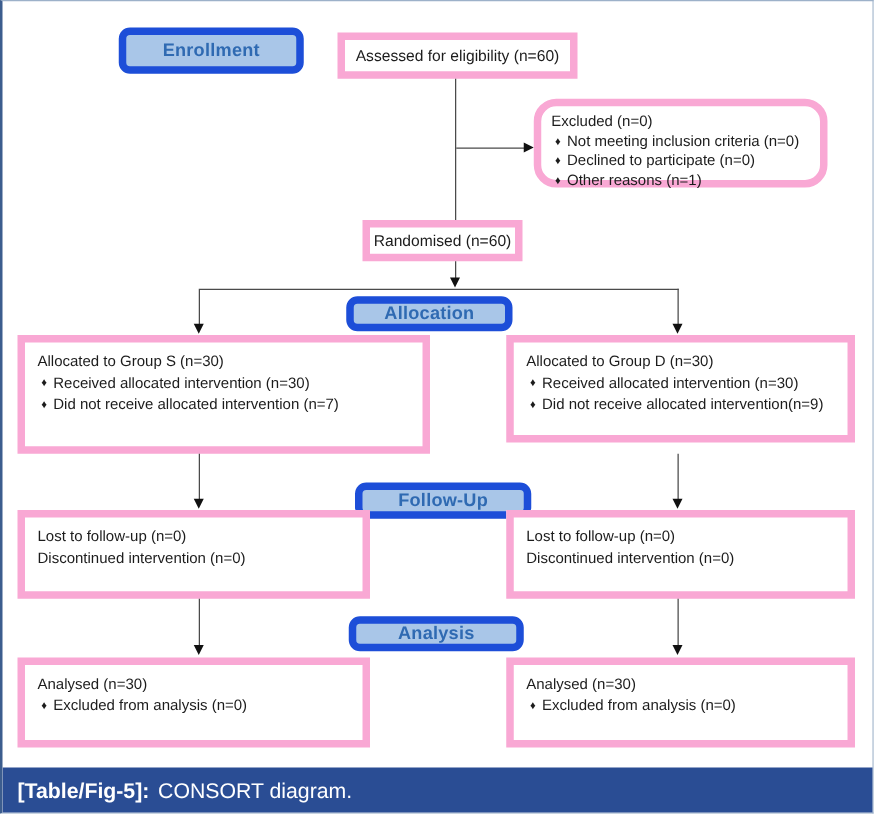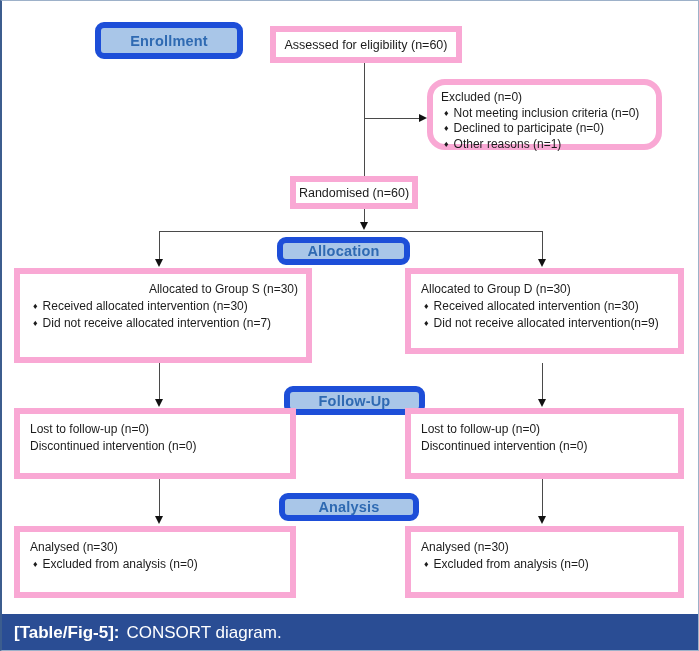--- a/index.html
+++ b/index.html
@@ -87,21 +87,21 @@
   <div class="hline" style="left:158px; top:230px; width:383px;"></div>
   <div class="vline" style="left:157px; top:230px; height:29px;"></div>
   <div class="arrow-down" style="left:153px; top:258px;"></div>
   <div class="vline" style="left:540px; top:230px; height:29px;"></div>
   <div class="arrow-down" style="left:536px; top:258px;"></div>
 
   <div class="pill" style="left:257px; top:236px; width:133px; height:28px;margin-left:18px;">
     <span>Allocation</span>
   </div>
 
-  <div class="box" style="left:12px; top:267px; width:298px; height:95px;text-align:right;">
+  <div class="box" style="left:12px; top:267px; width:330px; height:95px;">
     <div class="box-content">
       <div>Allocated to Group S (n=30)</div>
       <div class="bullet-line">
         <span class="bullet">♦</span>
         <span>Received allocated intervention (n=30)</span>
       </div>
       <div class="bullet-line">
         <span class="bullet">♦</span>
         <span>Did not receive allocated intervention (n=7)</span>
       </div>

